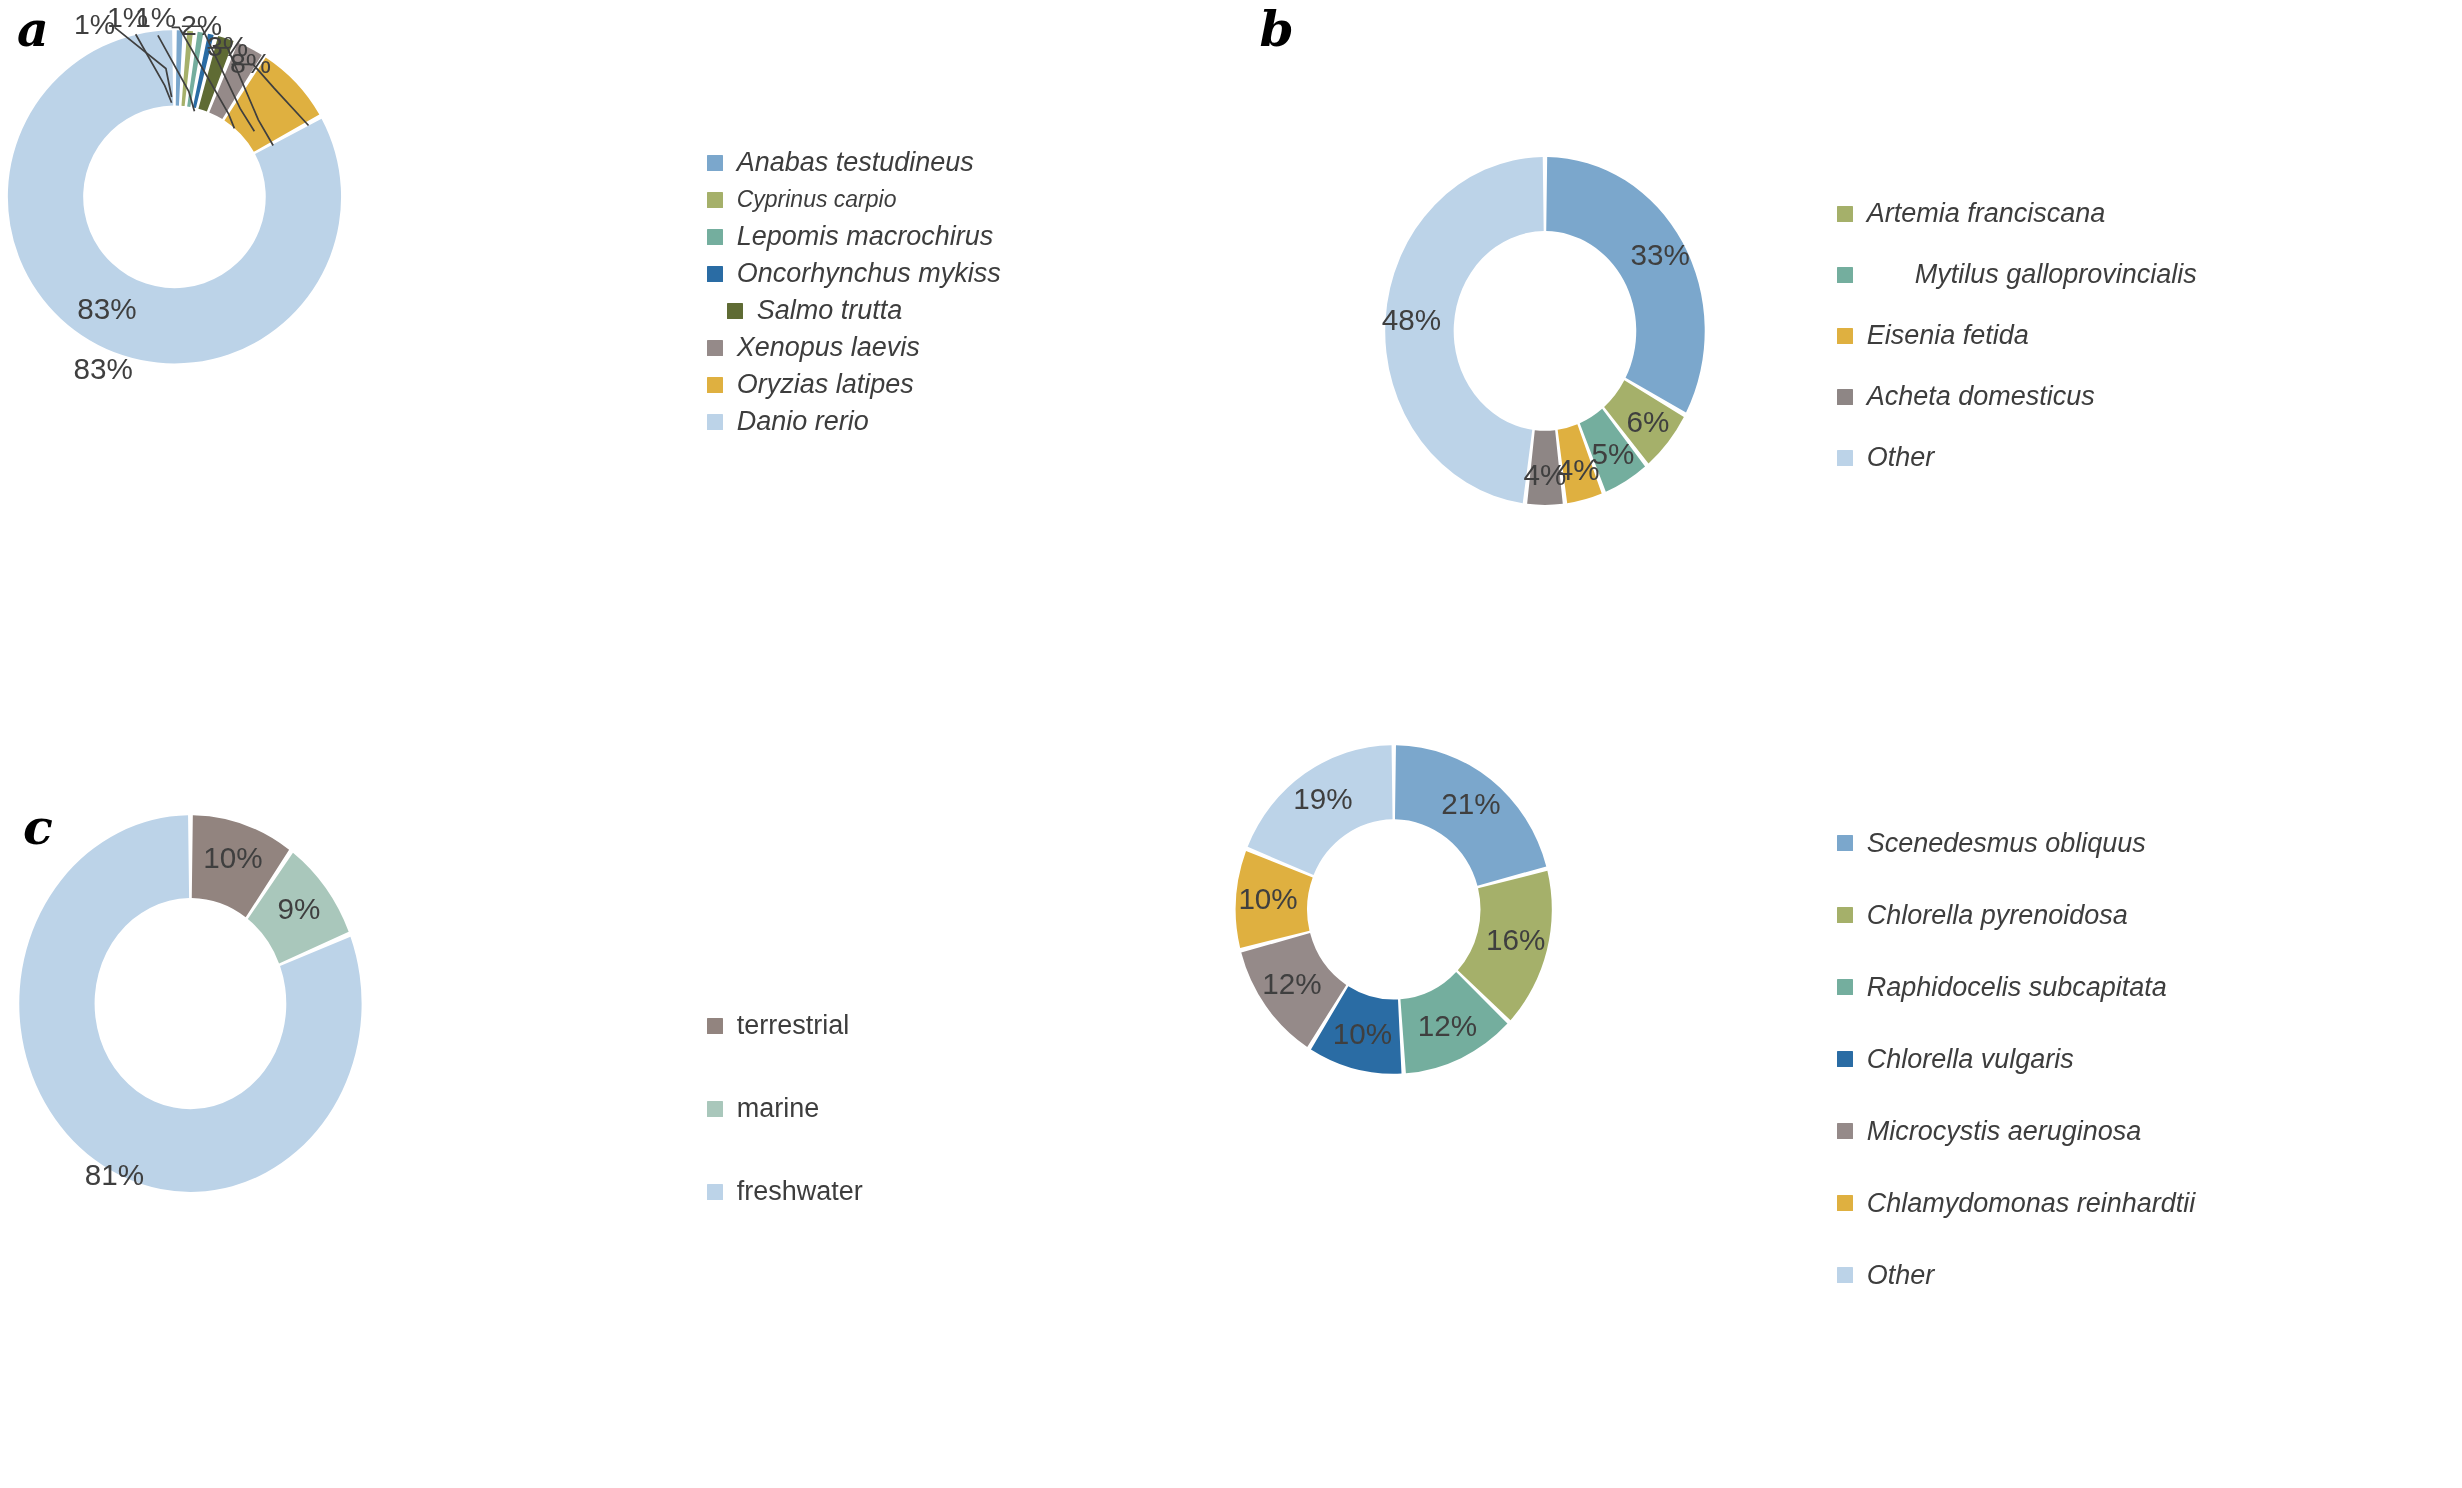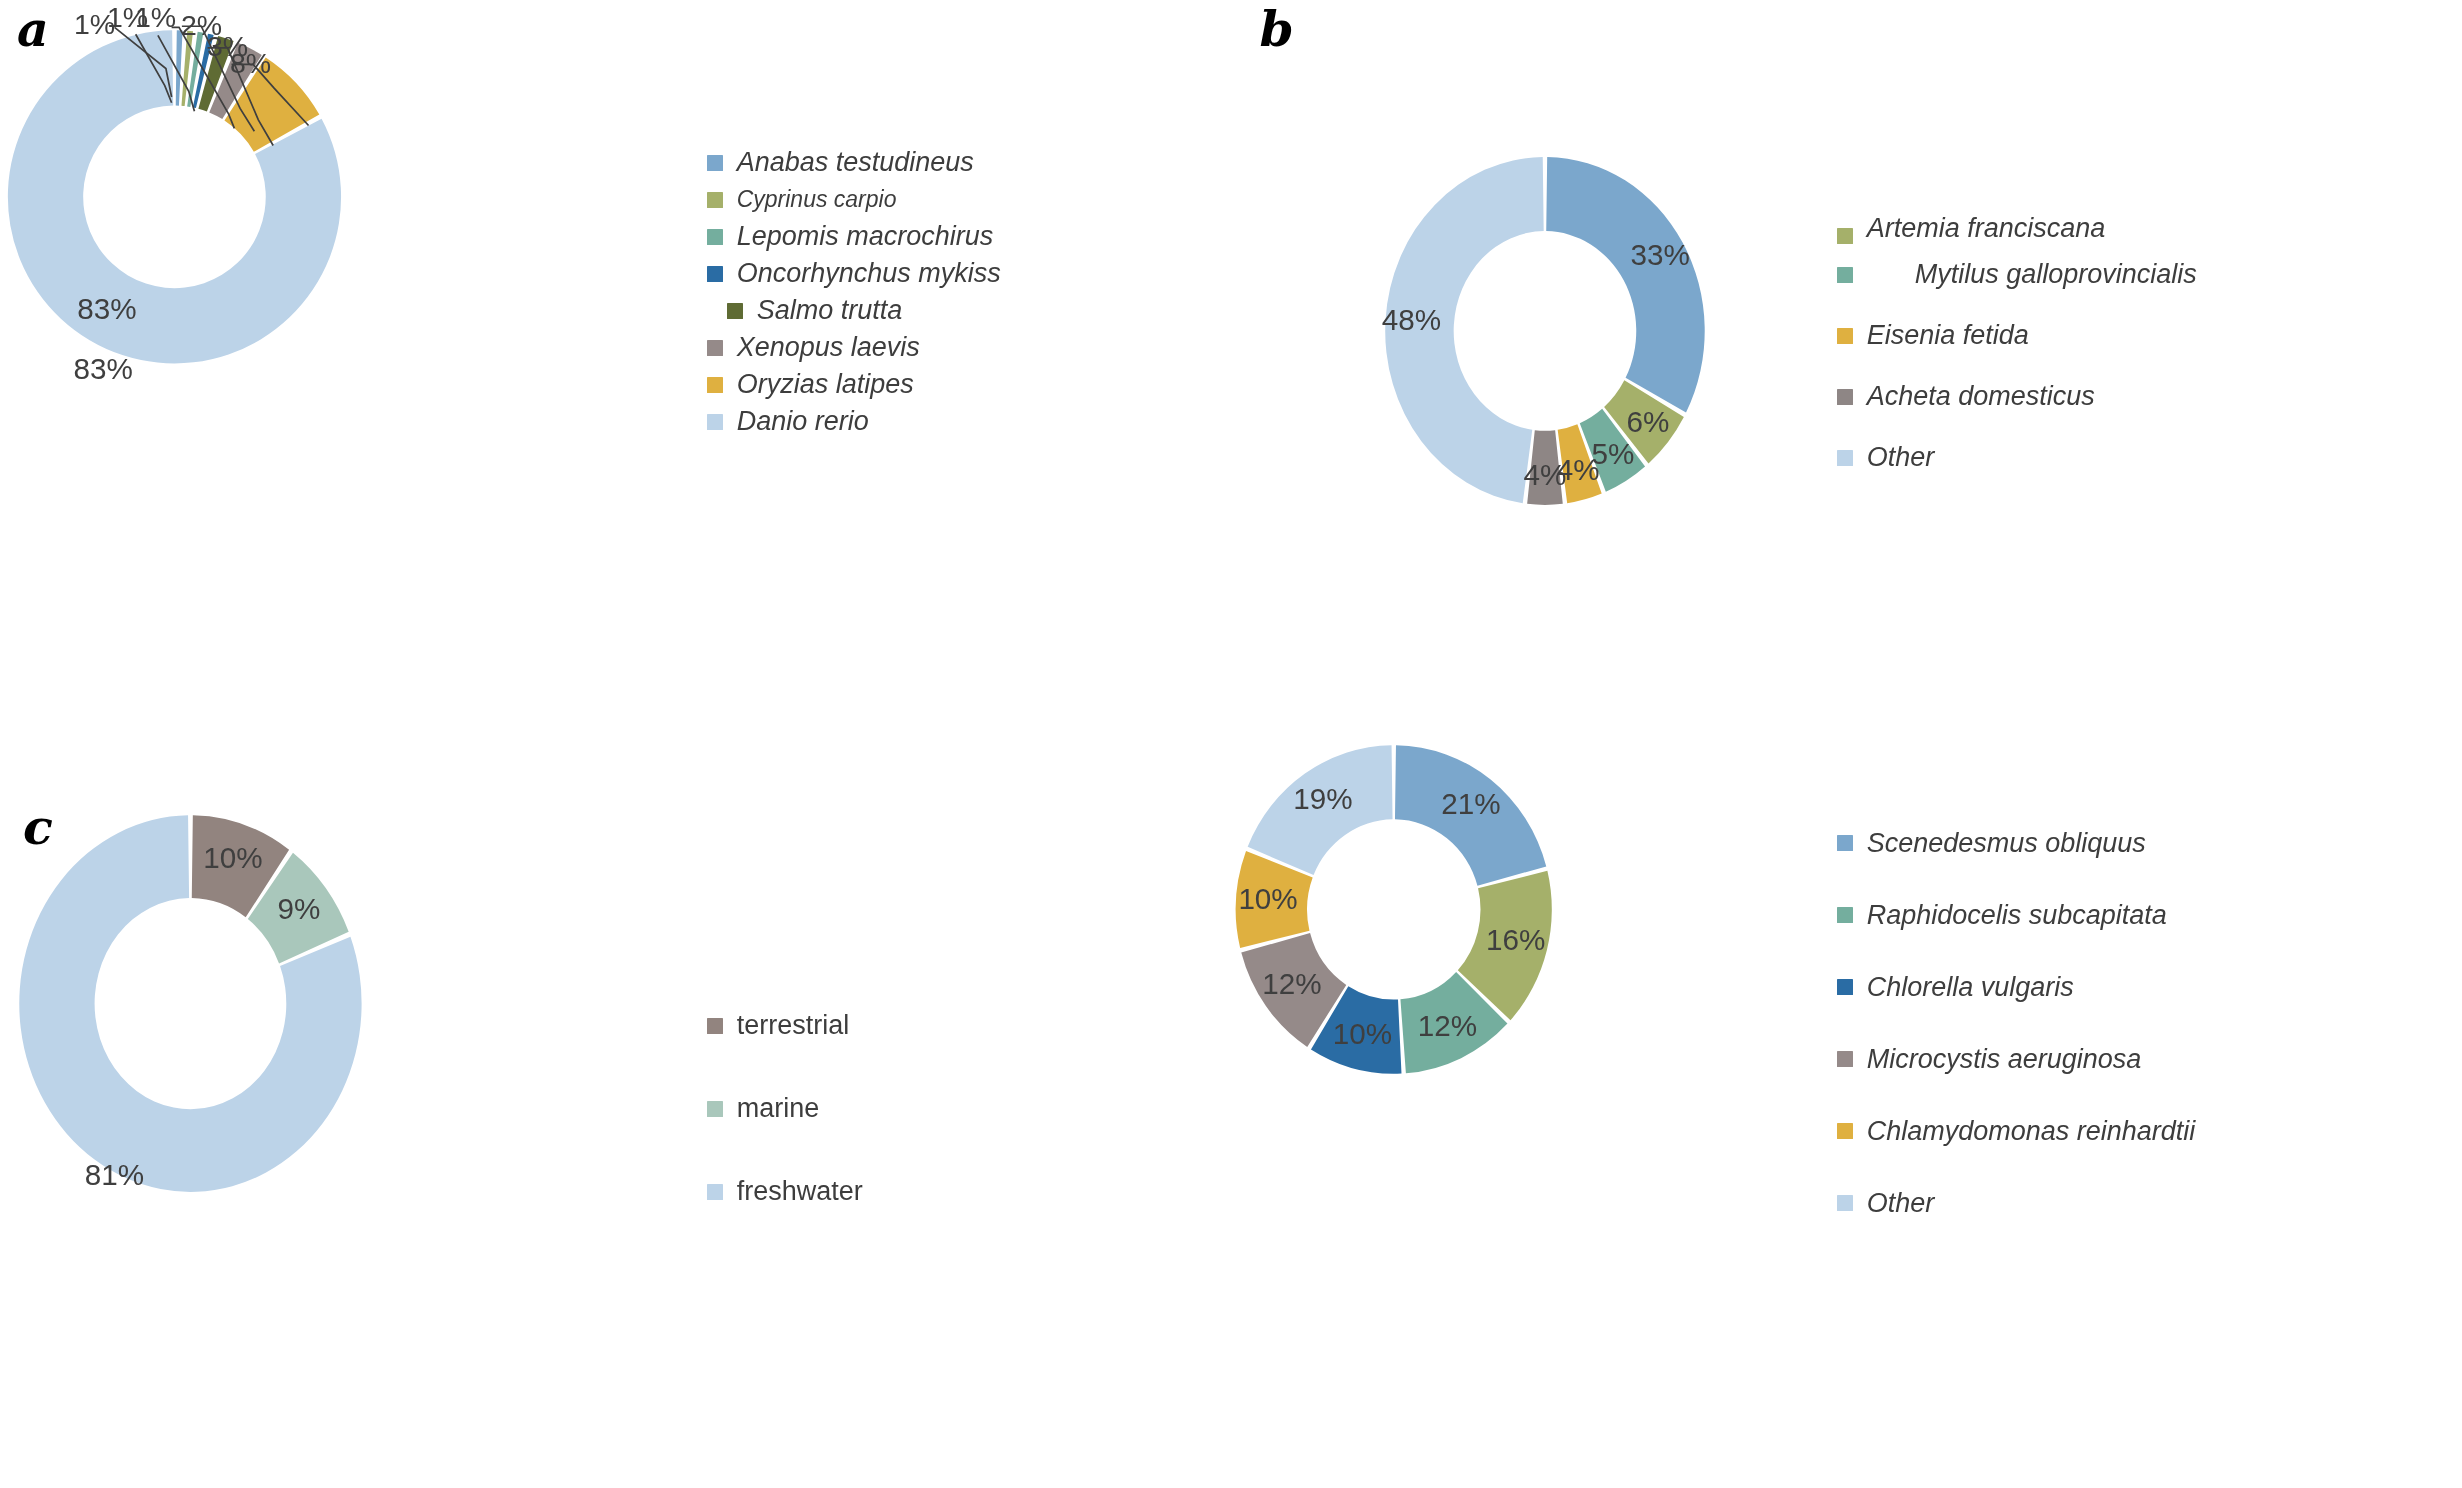--- a/index.html
+++ b/index.html
@@ -132,21 +132,21 @@
         <g>
           <text x="751.7579311297244" y="449.8890141342051" class="pct" font-size="52">33%</text>
           <text x="730.6083041066449" y="742.9255717797652" class="pct" font-size="52">6%</text>
           <text x="669.3193078518871" y="800.005662102208" class="pct" font-size="52">5%</text>
           <text x="608.292909551442" y="827.5698559844781" class="pct" font-size="52">4%</text>
           <text x="550" y="835.6" class="pct" font-size="52">4%</text>
           <text x="316.06253485641315" y="563.9507432083075" class="pct" font-size="52">48%</text>
         </g>
       </svg>
     <div class="legend italic" id="legend-b" style="left:606px;top:183px;">
-        <div class="legend-row" style="height: 61px; align-items: flex-end;">
+        <div class="legend-row" style="height: 61px;">
           <span class="legend-swatch" style="width: 16px; height: 16px; background: rgb(165, 176, 106); margin-right: 13.7px;"></span>
           <span class="legend-text" style="font-size: 27px;">Artemia franciscana</span>
         </div>
         <div class="legend-row" style="height: 61px; gap: 48px;">
           <span class="legend-swatch" style="width: 16px; height: 16px; background: rgb(116, 174, 158); margin-right: 13.7px;"></span>
           <span class="legend-text" style="font-size: 27px;">Mytilus galloprovincialis</span>
         </div>
         <div class="legend-row" style="height: 61px;">
           <span class="legend-swatch" style="width: 16px; height: 16px; background: rgb(223, 176, 64); margin-right: 13.7px;"></span>
           <span class="legend-text" style="font-size: 27px;">Eisenia fetida</span>
@@ -213,20 +213,24 @@
           <text x="64.68559969945906" y="275.5895757680227" class="pct" font-size="52">10%</text>
           <text x="160.9200943391421" y="100.1850082039881" class="pct" font-size="52">19%</text>
         </g>
       </svg>
     <div class="legend italic" id="legend-d" style="left:606px;top:63px;">
         <div class="legend-row" style="height: 72px;">
           <span class="legend-swatch" style="width: 16px; height: 16px; background: rgb(123, 167, 204); margin-right: 13.7px;"></span>
           <span class="legend-text" style="font-size: 27px;">Scenedesmus obliquus</span>
         </div>
         <div class="legend-row" style="height: 72px;">
+          <span class="legend-swatch" style="width: 16px; height: 16px; background: rgb(165, 176, 106); margin-right: 13.7px;"></span>
+          <span class="legend-text" style="font-size: 27px;">Chlorella pyrenoidosa</span>
+        </div>
+        <div class="legend-row" style="height: 72px;">
           <span class="legend-swatch" style="width: 16px; height: 16px; background: rgb(116, 174, 158); margin-right: 13.7px;"></span>
           <span class="legend-text" style="font-size: 27px;">Raphidocelis subcapitata</span>
         </div>
         <div class="legend-row" style="height: 72px;">
           <span class="legend-swatch" style="width: 16px; height: 16px; background: rgb(42, 108, 164); margin-right: 13.7px;"></span>
           <span class="legend-text" style="font-size: 27px;">Chlorella vulgaris</span>
         </div>
         <div class="legend-row" style="height: 72px;">
           <span class="legend-swatch" style="width: 16px; height: 16px; background: rgb(149, 138, 137); margin-right: 13.7px;"></span>
           <span class="legend-text" style="font-size: 27px;">Microcystis aeruginosa</span>

